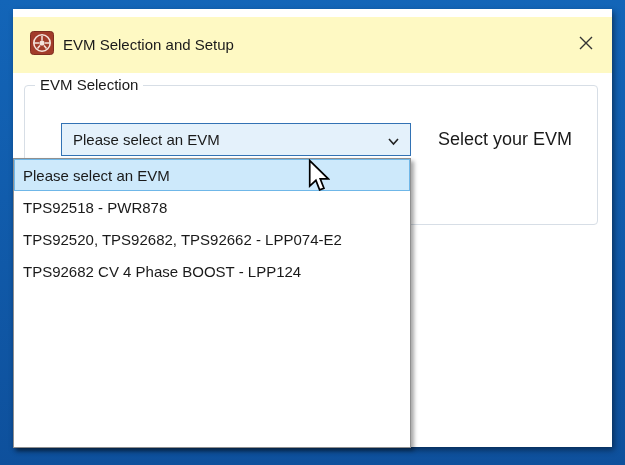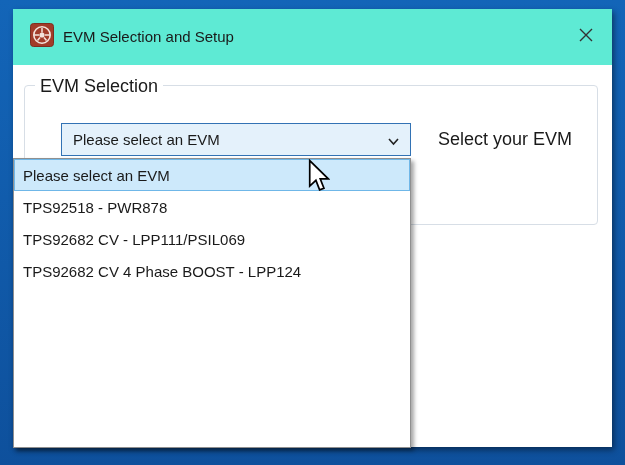--- a/index.html
+++ b/index.html
@@ -22,40 +22,40 @@
     position:relative;
     color:var(--text-dark);
   }
   .window{
     position:absolute; left:13px; top:9px; width:599px; height:438px;
     background:#ffffff;
     box-shadow:2px 3px 6px rgba(0,0,0,0.45);
   }
   
   .titlebar{
-    position:absolute; left:0; top:0; right:0; height:56px; background:#5eead4;
+    position:absolute; left:0; top:8px; right:0; height:56px; background:#fef9c3;
   }
   .app-icon{
     position:absolute; left:17px; top:14px; width:24px; height:24px;
   }
   .title-text{
     position:absolute; left:50px; top:19px; font-size:15px; color:var(--text-dark);
   }
   .close-btn{
     position:absolute; right:14px; top:14px; width:24px; height:24px;
     display:flex; align-items:center; justify-content:center; cursor:pointer;
   }
   
   .groupbox{
     position:absolute; left:11px; top:76px; width:574px; height:140px;
     border:1px solid var(--groupbox-border); border-radius:4px;
   }
   .groupbox-label{
     position:absolute; left:10px; top:-10px; background:#fff; padding:0 5px;
-    font-size:18px; color:var(--text-dark); white-space:nowrap;
+    font-size:15px; color:var(--text-dark); white-space:nowrap;
   }
   .combobox{
     position:absolute; left:36px; top:37px; width:350px; height:33px;
     background:var(--combo-bg);
     border:1px solid var(--combo-border);
     display:flex; align-items:center;
     padding-left:11px; font-size:15px; cursor:default;
   }
   .combobox .chevron{
     position:absolute; right:10px; top:10px; width:13px; height:13px;
@@ -119,21 +119,21 @@
     </div>
 
     <div class="side-label">Select your EVM</div>
   </div>
 
 </div>
 
 <div class="dropdown" id="dropdown-list" style="left: 13px; top: 158px;">
     <div class="item selected">Please select an EVM</div>
     <div class="item">TPS92518 - PWR878</div>
-    <div class="item">TPS92682 CV - LPP111/PSIL069</div>
+    <div class="item">TPS92520, TPS92682, TPS92662 - LPP074-E2</div>
     <div class="item">TPS92682 CV 4 Phase BOOST - LPP124</div>
   </div>
 
 <span class="cursor">
   <svg width="22" height="34" viewBox="0 0 14 22">
     <path d="M1 1 L1 17.5 L5 13.8 L7.4 20 L10.2 18.9 L7.8 12.8 L13 12.8 Z" fill="#ffffff" stroke="#000000" stroke-width="1.1" stroke-linejoin="miter"></path>
   </svg>
 </span>
 
 </body></html>

